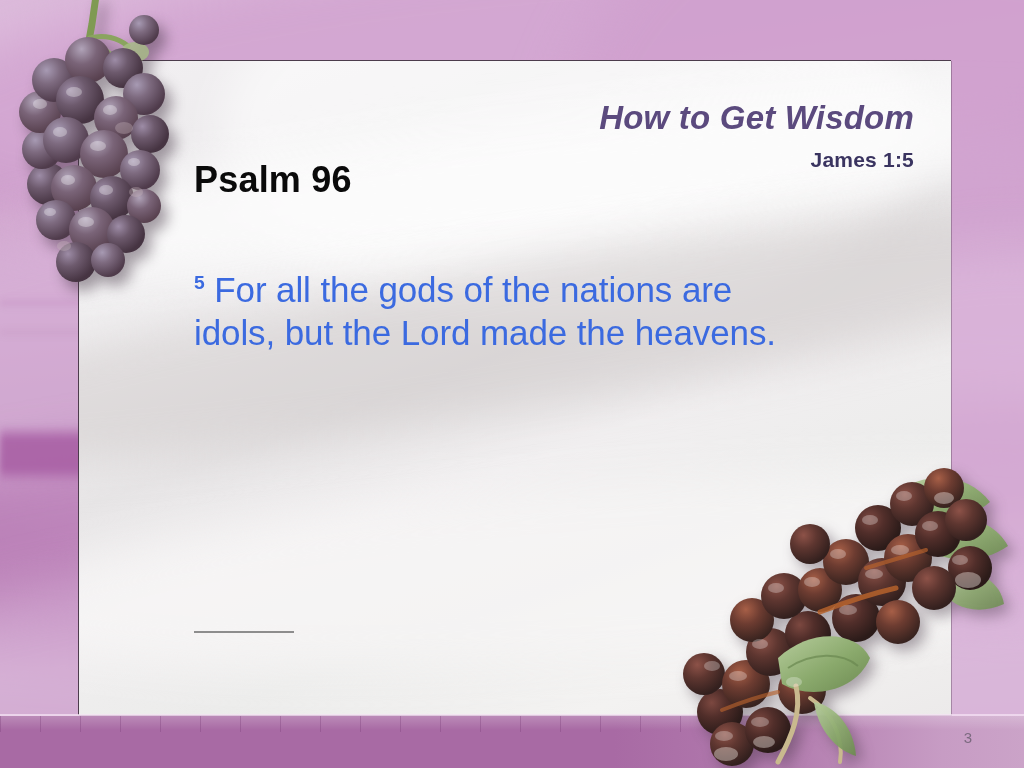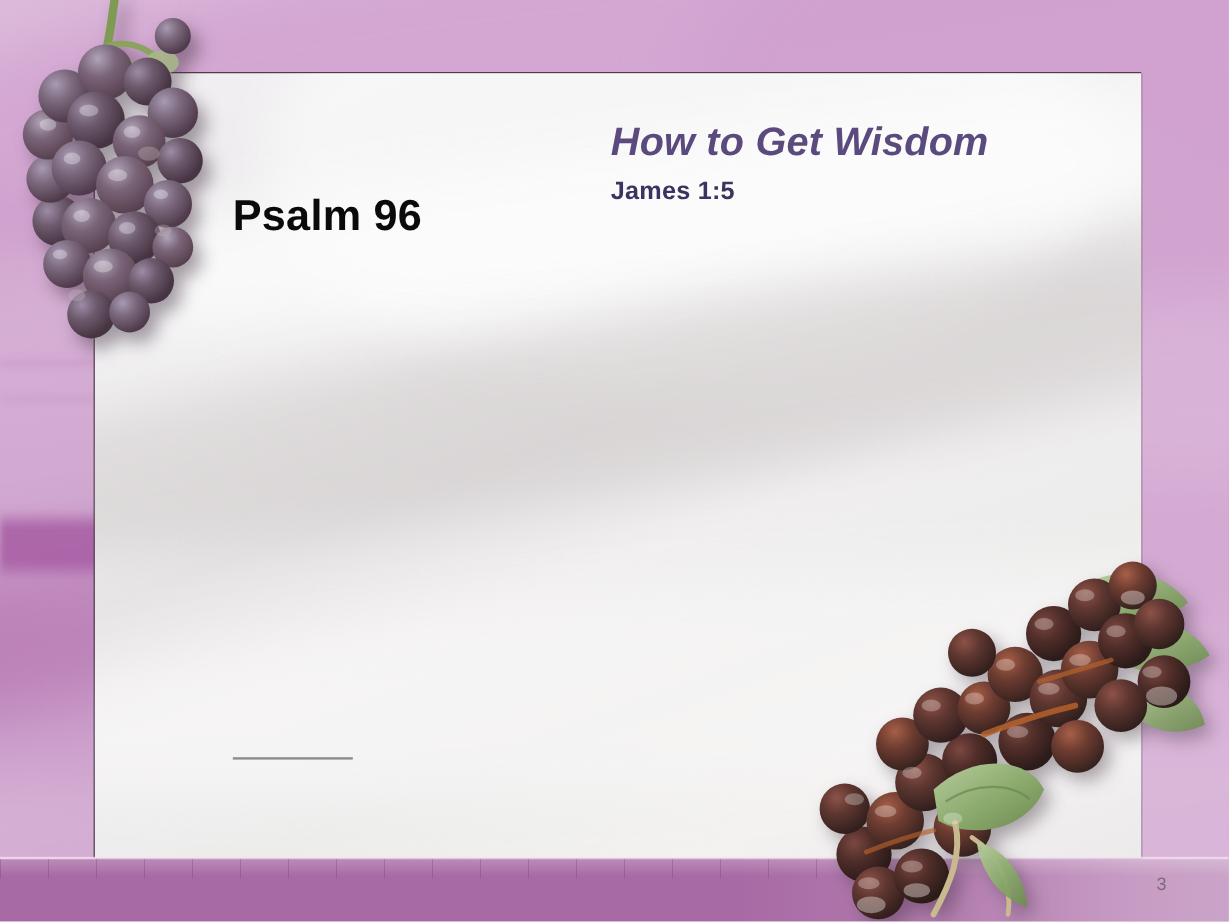--- a/index.html
+++ b/index.html
@@ -194,20 +194,21 @@
     width: 700px; height: 380px;
     background: rgba(255,255,255,0.55);
   }
 
   
   #title-block {
     position: absolute;
     left: 430px;
     top: 40px;
     width: 405px;
+    text-align: right;
     z-index: 6;
   }
   #slide-title {
     font-size: 33px;
     font-weight: bold;
     font-style: italic;
     color: #5b4a7e;
     line-height: 1.05;
     letter-spacing: 0.2px;
     white-space: nowrap;
@@ -323,20 +324,21 @@
     <div class="panel-sheen sheen-1"></div>
     <div class="panel-sheen sheen-3"></div>
 
     <div id="title-block">
       <div id="slide-title">How to Get Wisdom</div>
       <div id="slide-subtitle">James 1:5</div>
     </div>
 
     <div id="heading">Psalm 96</div>
 
+    <div class="verse" id="verse-5"><sup>5</sup><span> For all the gods of the nations are idols, but the Lord made the heavens.</span></div>
 
 
     <div class="underline-mark"></div>
   </div>
 
   <div id="cluster-top-left" class="cluster">
     <svg width="175" height="290" viewBox="0 0 175 290">
       <defs>
         <radialGradient id="gTL" cx="33%" cy="28%" r="72%">
           <stop offset="0%" stop-color="#a79ab3"></stop>

